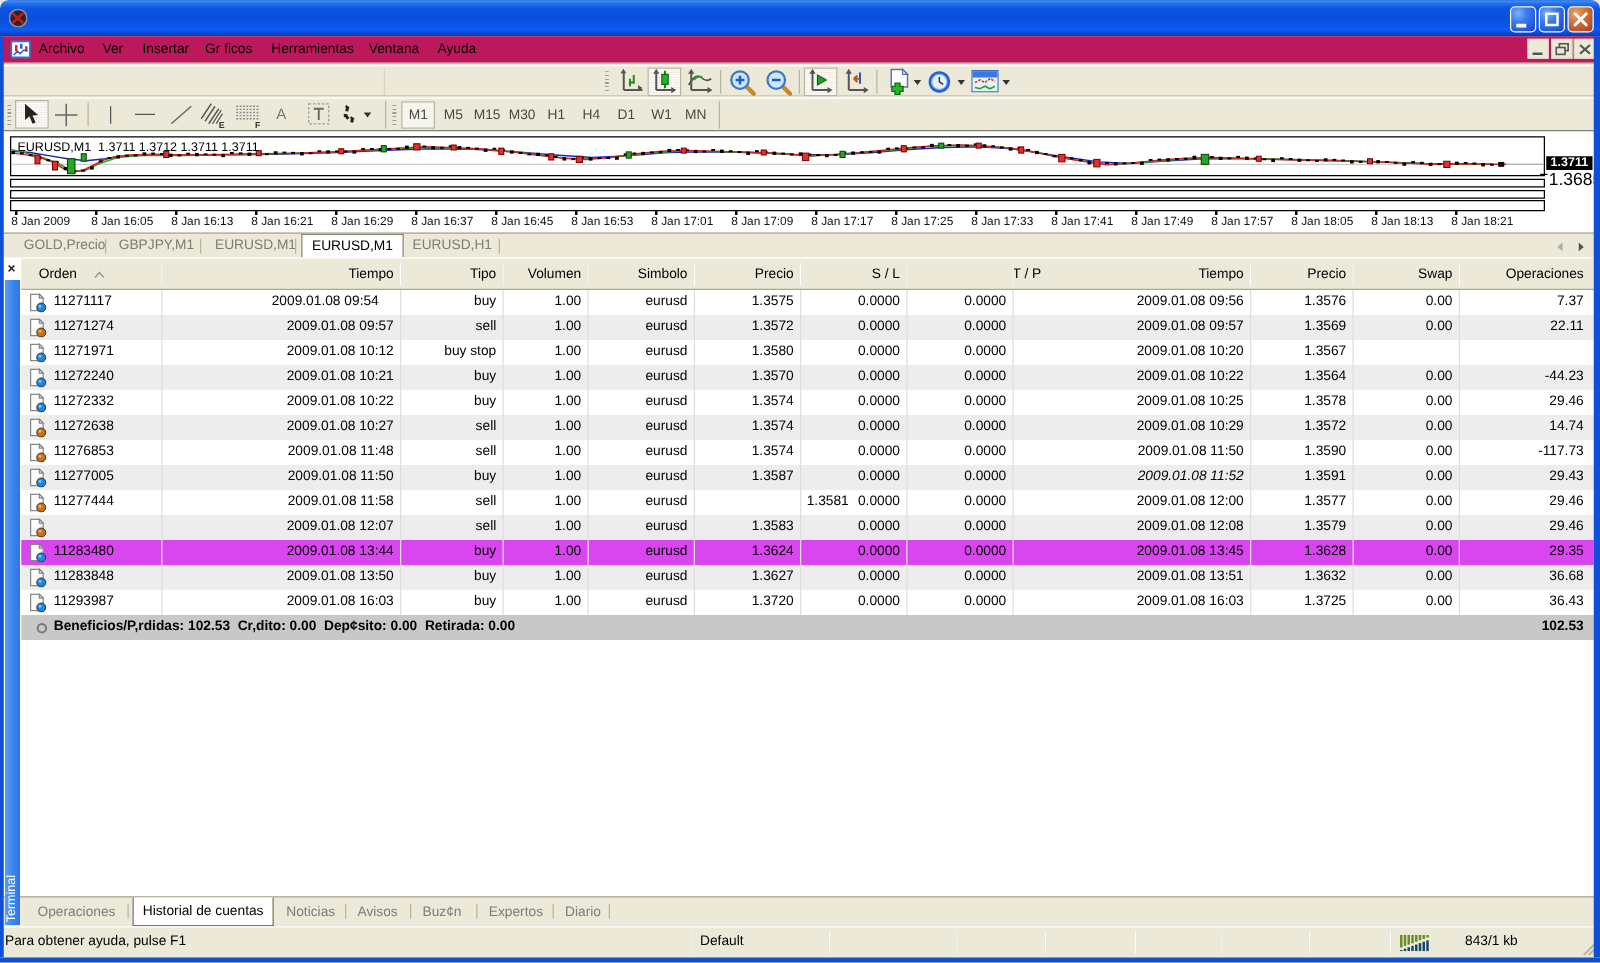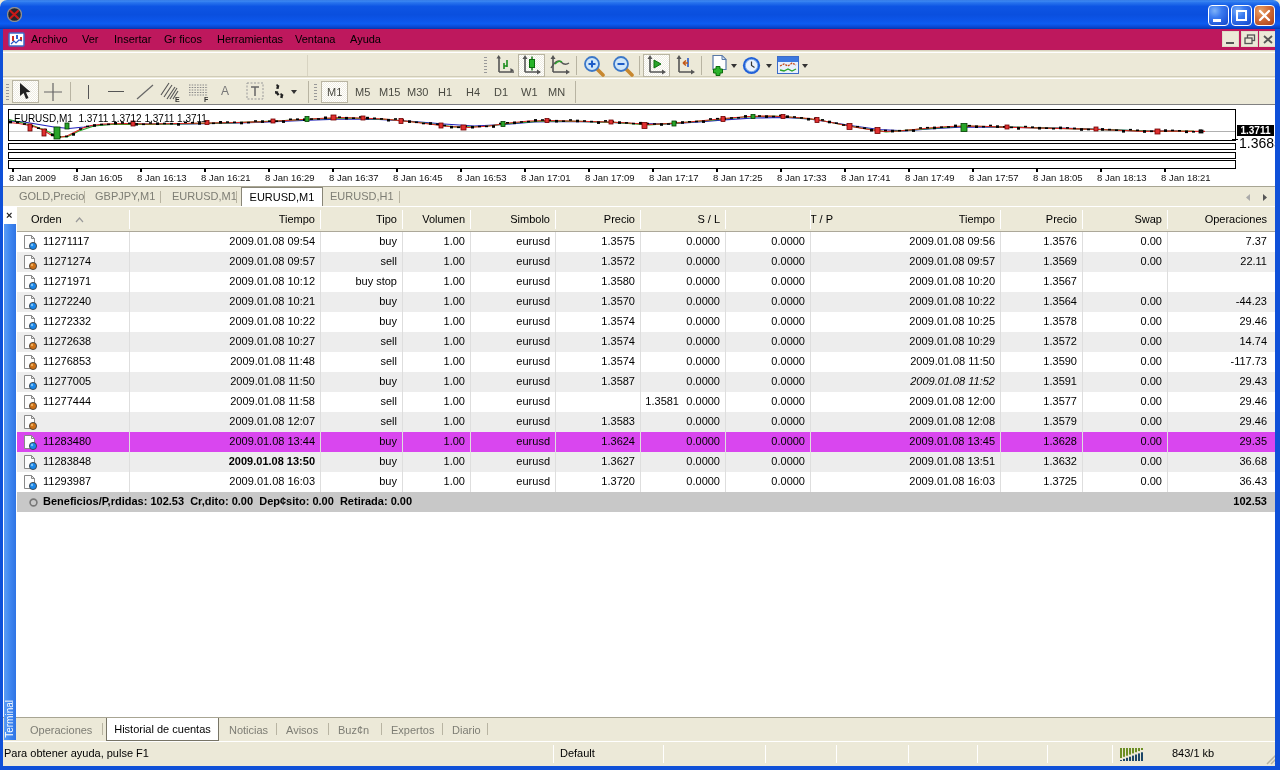--- a/index.html
+++ b/index.html
@@ -544,21 +544,21 @@
         <div class="hsep" style="left:1150px;"></div>
       </div>
       <div class="trow" style="top:26px;background:#ffffff;">
         <svg class="abs" style="left:5px;top:2px" width="16" height="16" viewBox="0 0 16 16">
 <path d="M2.5 1.5 h7 l3 3 v10 h-10 z" fill="#fdfdfd" stroke="#888" stroke-width="1"></path>
 <path d="M9.5 1.5 v3 h3 z" fill="#e8e8e8" stroke="#888" stroke-width="1"></path>
 <circle cx="11" cy="12" r="3.6" fill="#1c86e8" stroke="#333" stroke-width="0.8"></circle>
 <circle cx="10" cy="11" r="1.2" fill="#7cc4f8"></circle>
 </svg>
         <span class="abs" style="left:26px;top:3px;">11271117</span>
-        <span class="cell" style="left:112px;width:186px;">2009.01.08 09:54</span>
+        <span class="cell" style="left:100px;width:186px;">2009.01.08 09:54</span>
         <span class="cell" style="left:303px;width:77px;">buy</span>
         <span class="cell" style="left:385px;width:63px;">1.00</span>
         <span class="cell" style="left:453px;width:80px;">eurusd</span>
         <span class="cell" style="left:538px;width:80px;">1.3575</span>
         <span class="cell" style="left:623px;width:80px;">0.0000</span>
         <span class="cell" style="left:708px;width:80px;">0.0000</span>
         <span class="cell" style="left:793px;width:185px;">2009.01.08 09:56</span>
         <span class="cell" style="left:983px;width:77px;">1.3576</span>
         <span class="cell" style="left:1065px;width:80px;">0.00</span>
         <span class="cell" style="left:1150px;width:100px;">7.37</span>
@@ -762,21 +762,21 @@
         <span class="cell" style="left:1150px;width:100px;">29.35</span>
       </div>
       <div class="trow" style="top:246px;background:#ededed;">
         <svg class="abs" style="left:5px;top:2px" width="16" height="16" viewBox="0 0 16 16">
 <path d="M2.5 1.5 h7 l3 3 v10 h-10 z" fill="#fdfdfd" stroke="#888" stroke-width="1"></path>
 <path d="M9.5 1.5 v3 h3 z" fill="#e8e8e8" stroke="#888" stroke-width="1"></path>
 <circle cx="11" cy="12" r="3.6" fill="#1c86e8" stroke="#333" stroke-width="0.8"></circle>
 <circle cx="10" cy="11" r="1.2" fill="#7cc4f8"></circle>
 </svg>
         <span class="abs" style="left:26px;top:3px;">11283848</span>
-        <span class="cell" style="left:112px;width:186px;font-weight:bold;">2009.01.08 13:50</span>
+        <span class="cell" style="left:112px;width:186px;">2009.01.08 13:50</span>
         <span class="cell" style="left:303px;width:77px;">buy</span>
         <span class="cell" style="left:385px;width:63px;">1.00</span>
         <span class="cell" style="left:453px;width:80px;">eurusd</span>
         <span class="cell" style="left:538px;width:80px;">1.3627</span>
         <span class="cell" style="left:623px;width:80px;">0.0000</span>
         <span class="cell" style="left:708px;width:80px;">0.0000</span>
         <span class="cell" style="left:793px;width:185px;">2009.01.08 13:51</span>
         <span class="cell" style="left:983px;width:77px;">1.3632</span>
         <span class="cell" style="left:1065px;width:80px;">0.00</span>
         <span class="cell" style="left:1150px;width:100px;">36.68</span>

